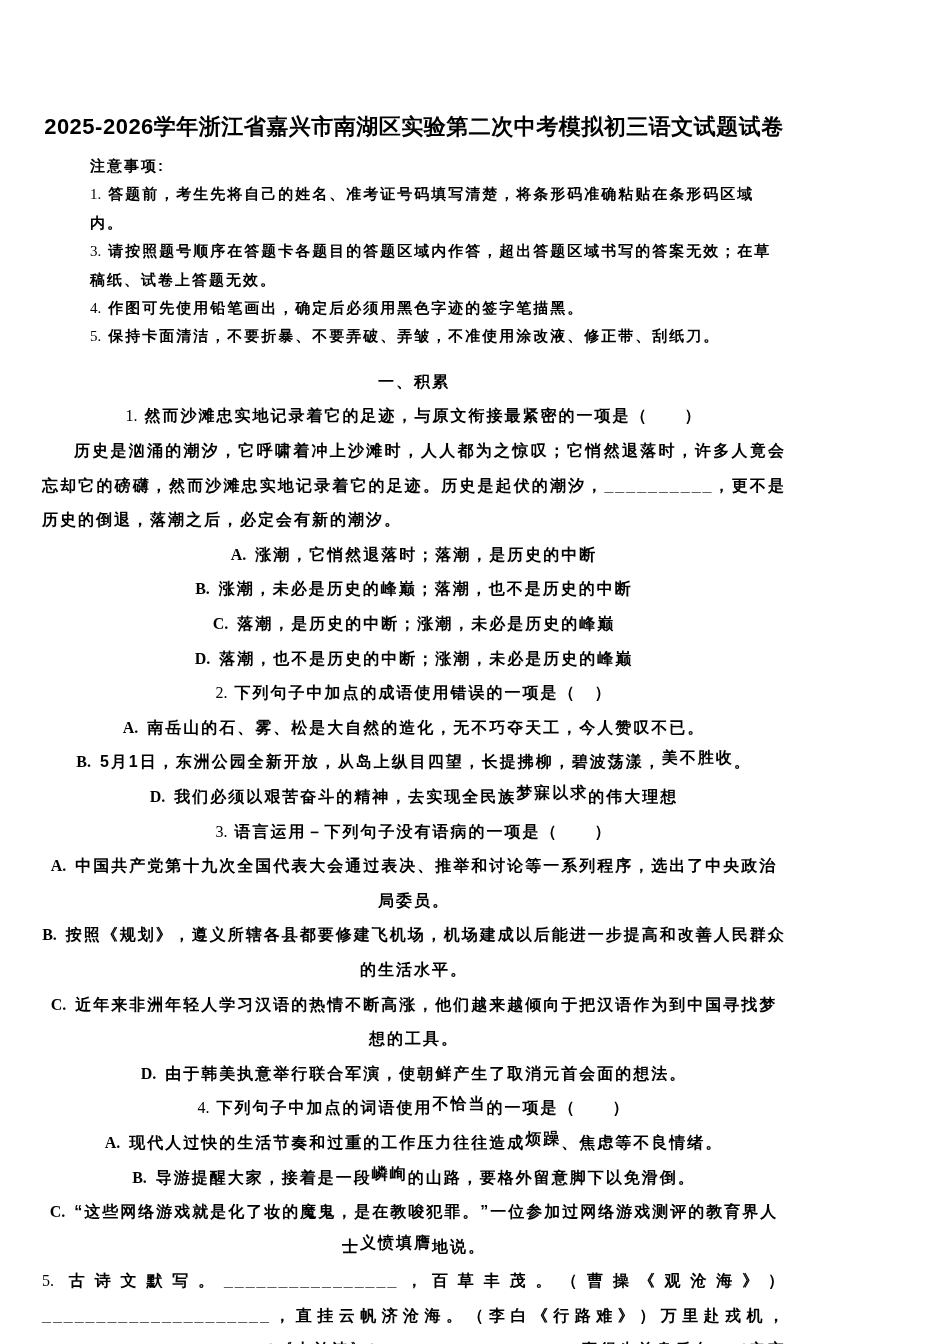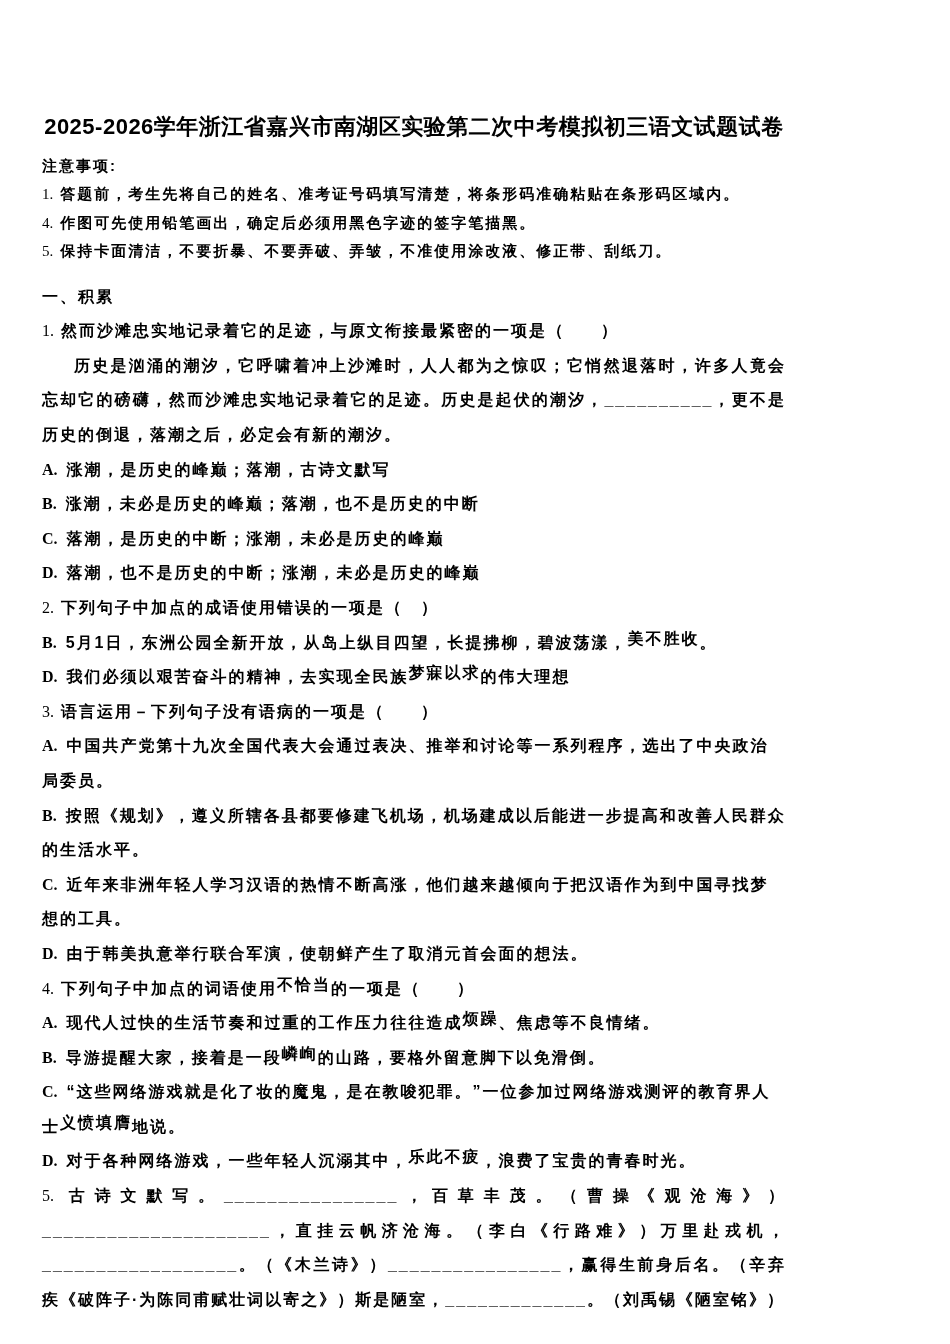--- a/index.html
+++ b/index.html
@@ -8,89 +8,90 @@
     background:#ffffff; color:#000;
     padding:112px 42px 0 42px;
     font-family:"Liberation Sans", sans-serif;
     overflow:hidden;
   }
   .title {
     text-align:center; font-size:22px; font-weight:bold;
     line-height:30px; margin:0 0 10px 0; letter-spacing:0.5px;
   }
   .notice { font-size:15px; font-weight:bold; letter-spacing:2px; }
-  .notice .nline { line-height:28.4px; }
+  .notice .nline { line-height:28.4px;margin-left:48px; }
   .num {
     font-family:"Liberation Serif", serif; font-weight:normal;
     letter-spacing:0; margin-right:7px; font-size:15px;
   }
   .body-sec {
     margin-top:14px; font-size:16px; font-weight:bold;
     letter-spacing:2px; line-height:34.6px;
   }
   .body-sec .num { font-size:16px; }
   .sec-heading { font-weight:bold; }
   .opt-label {
     font-family:"Liberation Serif", serif; font-weight:bold;
     letter-spacing:0; margin-right:9px; font-size:16px;
   }
   .passage {
     text-align:justify; text-indent:2em; margin:0;
   }
   .q5p { text-align:justify; margin:0; }
   .raised { position:relative; top:-4px; }
-  .line { white-space:normal; }
+  .line { white-space:normal;text-align:center; }
 </style>
 </head>
 <body>
 
 <div class="page">
 
   <h1 class="title">2025-2026学年浙江省嘉兴市南湖区实验第二次中考模拟初三语文试题试卷</h1>
 
   <div class="notice">
     <div class="nline">注意事项:</div>
     <div class="nline"><span class="num">1.</span><span>答题前，考生先将自己的姓名、准考证号码填写清楚，将条形码准确粘贴在条形码区域内。</span></div>
+    <div class="nline"><span class="num">3.</span><span>请按照题号顺序在答题卡各题目的答题区域内作答，超出答题区域书写的答案无效；在草稿纸、试卷上答题无效。</span></div>
     <div class="nline"><span class="num">4.</span><span>作图可先使用铅笔画出，确定后必须用黑色字迹的签字笔描黑。</span></div>
     <div class="nline"><span class="num">5.</span><span>保持卡面清洁，不要折暴、不要弄破、弄皱，不准使用涂改液、修正带、刮纸刀。</span></div>
   </div>
 
   <div class="body-sec">
 
     <div class="line sec-heading">一、积累</div>
 
     <div>
       <div class="line"><span class="num">1.</span><span>然而沙滩忠实地记录着它的足迹，与原文衔接最紧密的一项是（　　）</span></div>
       <p class="passage">历史是汹涌的潮汐，它呼啸着冲上沙滩时，人人都为之惊叹；它悄然退落时，许多人竟会忘却它的磅礴，然而沙滩忠实地记录着它的足迹。历史是起伏的潮汐，__________，更不是历史的倒退，落潮之后，必定会有新的潮汐。</p>
-      <div class="line"><span class="opt-label">A.</span><span>涨潮，是历史的峰巅；落潮，古诗文默写</span></div>
+      <div class="line"><span class="opt-label">A.</span><span>涨潮，它悄然退落时；落潮，是历史的中断</span></div>
       <div class="line"><span class="opt-label">B.</span><span>涨潮，未必是历史的峰巅；落潮，也不是历史的中断</span></div>
       <div class="line"><span class="opt-label">C.</span><span>落潮，是历史的中断；涨潮，未必是历史的峰巅</span></div>
       <div class="line"><span class="opt-label">D.</span><span>落潮，也不是历史的中断；涨潮，未必是历史的峰巅</span></div>
     </div>
 
     <div>
       <div class="line"><span class="num">2.</span><span>下列句子中加点的成语使用错误的一项是（　）</span></div>
+      <div class="line"><span class="opt-label">A.</span><span>南岳山的石、雾、松是大自然的造化，无不巧夺天工，今人赞叹不已。</span><span class="raised"></span><span></span></div>
       <div class="line"><span class="opt-label">B.</span><span>5月1日，东洲公园全新开放，从岛上纵目四望，长提拂柳，碧波荡漾，</span><span class="raised">美不胜收</span><span>。</span></div>
       <div class="line"><span class="opt-label">D.</span><span>我们必须以艰苦奋斗的精神，去实现全民族</span><span class="raised">梦寐以求</span><span>的伟大理想</span></div>
     </div>
 
     <div>
       <div class="line"><span class="num">3.</span><span>语言运用－下列句子没有语病的一项是（　　）</span></div>
       <div class="line"><span class="opt-label">A.</span><span>中国共产党第十九次全国代表大会通过表决、推举和讨论等一系列程序，选出了中央政治局委员。</span></div>
       <div class="line"><span class="opt-label">B.</span><span>按照《规划》，遵义所辖各县都要修建飞机场，机场建成以后能进一步提高和改善人民群众的生活水平。</span></div>
       <div class="line"><span class="opt-label">C.</span><span>近年来非洲年轻人学习汉语的热情不断高涨，他们越来越倾向于把汉语作为到中国寻找梦想的工具。</span></div>
       <div class="line"><span class="opt-label">D.</span><span>由于韩美执意举行联合军演，使朝鲜产生了取消元首会面的想法。</span></div>
     </div>
 
     <div>
       <div class="line"><span class="num">4.</span><span>下列句子中加点的词语使用</span><span class="raised">不恰当</span><span>的一项是（　　）</span></div>
       <div class="line"><span class="opt-label">A.</span><span>现代人过快的生活节奏和过重的工作压力往往造成</span><span class="raised">烦躁</span><span>、焦虑等不良情绪。</span></div>
       <div class="line"><span class="opt-label">B.</span><span>导游提醒大家，接着是一段</span><span class="raised">嶙峋</span><span>的山路，要格外留意脚下以免滑倒。</span></div>
       <div class="line"><span class="opt-label">C.</span><span>“这些网络游戏就是化了妆的魔鬼，是在教唆犯罪。”一位参加过网络游戏测评的教育界人士</span><span class="raised">义愤填膺</span><span>地说。</span></div>
-      <div class="line"><span class="opt-label">D.</span><span>对于各种网络游戏，一些年轻人沉溺其中，</span><span class="raised">乐此不疲</span><span>，浪费了宝贵的青春时光。</span></div>
     </div>
 
     <div>
       <p class="q5p"><span class="num">5.</span><span>古诗文默写。________________，百草丰茂。（曹操《观沧海》）_____________________，直挂云帆济沧海。（李白《行路难》）万里赴戎机，__________________。（《木兰诗》）________________，赢得生前身后名。（辛弃疾《破阵子·为陈同甫赋壮词以寄之》）斯是陋室，_____________。（刘禹锡《陋室铭》）</span></p>
     </div>
 
   </div>
 </div>
 
 </body></html>

